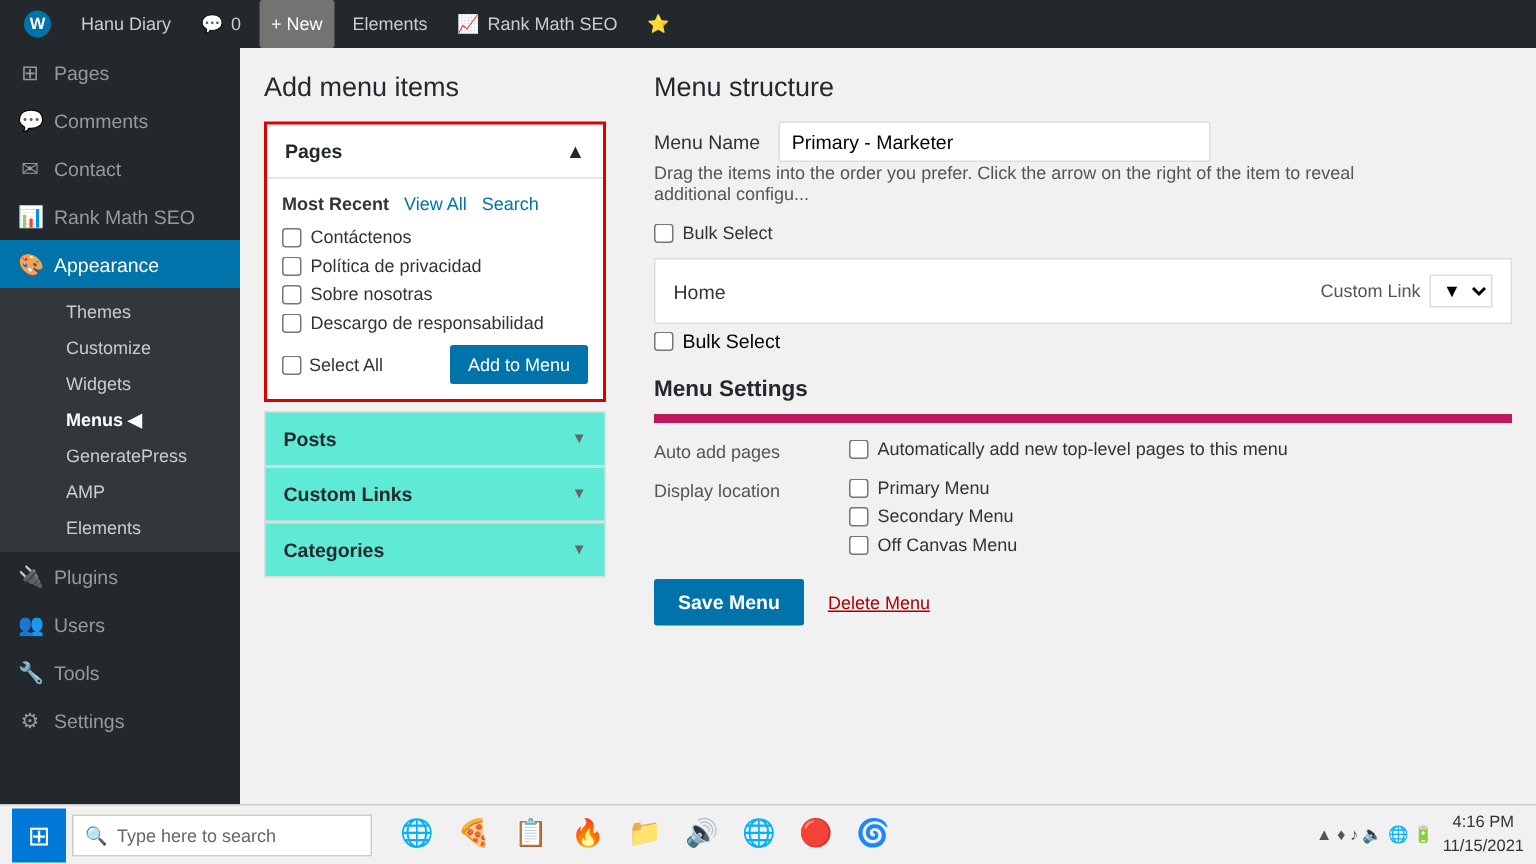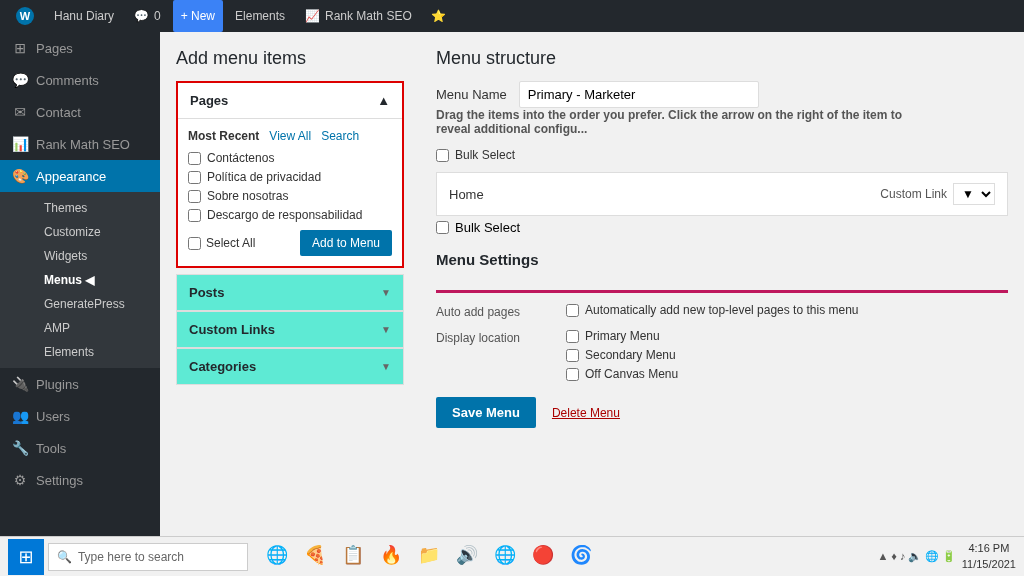--- a/index.html
+++ b/index.html
@@ -26,21 +26,21 @@
       cursor: pointer;
       white-space: nowrap;
     }
     .adminbar-item .wp-logo {
       width: 18px; height: 18px;
       background: #0073aa;
       border-radius: 50%;
       display: flex; align-items: center; justify-content: center;
       color: #fff; font-size: 11px; font-weight: bold;
     }
-    .adminbar-new { background: #3b82f6; color: #fff !important; border-radius: 2px; padding: 2px 8px !important; }
+    .adminbar-new { background: #737373; color: #fff !important; border-radius: 2px; padding: 2px 8px !important; }
 
     
     #main-layout {
       display: flex;
       flex: 1;
       overflow: hidden;
     }
 
     
     #sidebar {
@@ -207,29 +207,28 @@
     }
     .menu-name-label {
       font-size: 13px;
       color: #333;
       white-space: nowrap;
     }
     .menu-name-input {
       border: 1px solid #ddd;
       padding: 5px 8px;
       font-size: 13px;
-      width: 240px;
+      width: 288px;
       border-radius: 2px;
     }
     .menu-drag-hint {
       font-size: 12px;
       color: #555;
       margin-bottom: 12px;
       max-width: 500px;
-      font-weight: bold;
     }
     .bulk-select-row {
       display: flex;
       align-items: center;
       gap: 6px;
       margin-bottom: 10px;
     }
     .bulk-select-row label {
       font-size: 12px;
       color: #333;
@@ -266,22 +265,22 @@
 
     
     .menu-settings-section {
       margin-top: 16px;
     }
     .menu-settings-section h3 {
       font-size: 15px;
       font-weight: 600;
       color: #23282d;
       margin-bottom: 10px;
-      padding-bottom: 22px;
-      border-bottom: 3px solid #be185d;
+      padding-bottom: 8px;
+      border-bottom: 6px solid #be185d;
     }
     .settings-row {
       display: flex;
       align-items: flex-start;
       gap: 20px;
       margin-bottom: 10px;
     }
     .settings-label {
       font-size: 12px;
       color: #555;

